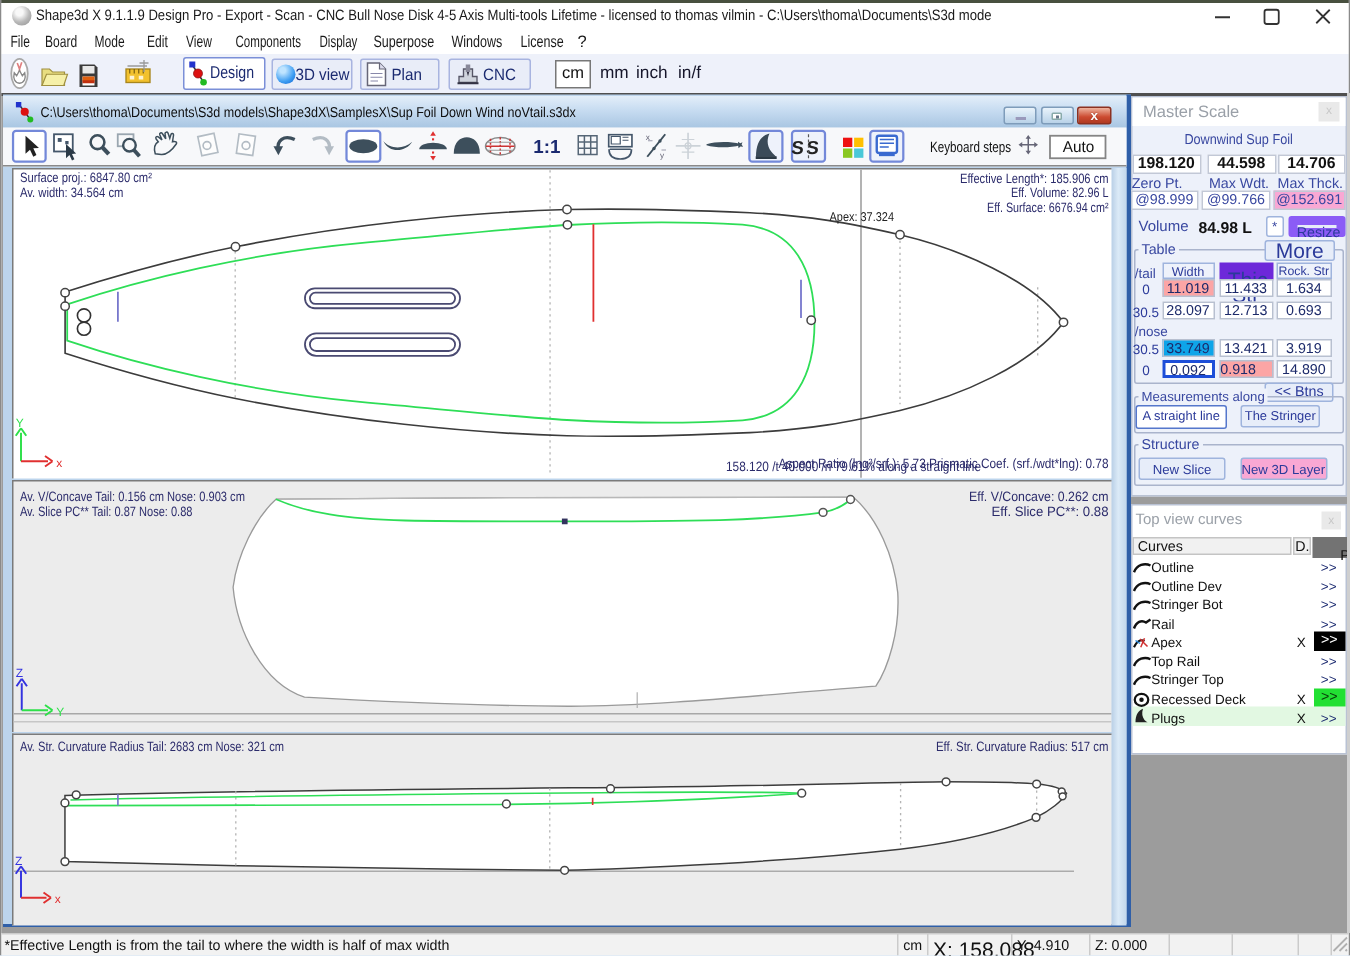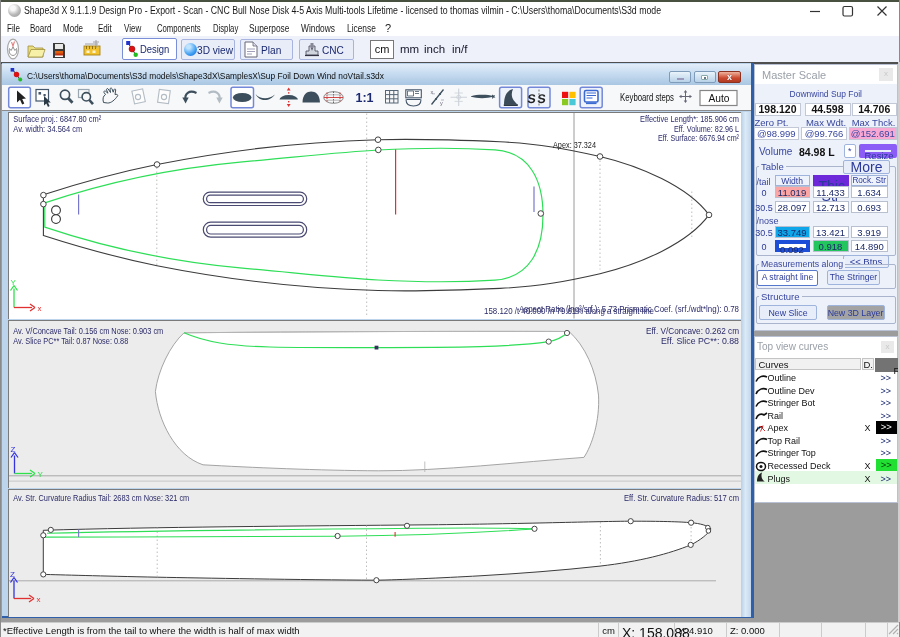--- a/index.html
+++ b/index.html
@@ -380,34 +380,34 @@
 <div class="abs" style="left:753.5px;top:202.5px;width:21px;font-size:9px;color:#2b3a9a;text-align:center">30.5</div>
 <div class="abs" style="left:774.5px;top:200.5px;width:35px;height:12px;background:#fff;border:1px solid #b8c0d0;font-size:9.5px;color:#1c2a6a;text-align:center;line-height:11px">28.097</div>
 <div class="abs" style="left:812.5px;top:200.5px;width:36px;height:12px;background:#fff;border:1px solid #b8c0d0;font-size:9.5px;color:#1c2a6a;text-align:center;line-height:11px">12.713</div>
 <div class="abs" style="left:851px;top:200.5px;width:36.5px;height:12px;background:#fff;border:1px solid #b8c0d0;font-size:9.5px;color:#1c2a6a;text-align:center;line-height:11px">0.693</div>
 <div class="abs" style="left:756.5px;top:216px;font-size:9px;color:#3847a0">/nose</div>
 <div class="abs" style="left:753.5px;top:227.5px;width:21px;font-size:9px;color:#2b3a9a;text-align:center">30.5</div>
 <div class="abs" style="left:774.5px;top:225.5px;width:35px;height:12px;background:#0ea5e9;border:1px solid #b8c0d0;font-size:9.5px;color:#1c2a6a;text-align:center;line-height:11px">33.749</div>
 <div class="abs" style="left:812.5px;top:225.5px;width:36px;height:12px;background:#fff;border:1px solid #b8c0d0;font-size:9.5px;color:#1c2a6a;text-align:center;line-height:11px">13.421</div>
 <div class="abs" style="left:851px;top:225.5px;width:36.5px;height:12px;background:#fff;border:1px solid #b8c0d0;font-size:9.5px;color:#1c2a6a;text-align:center;line-height:11px">3.919</div>
 <div class="abs" style="left:757px;top:242px;width:14px;font-size:9px;color:#2b3a9a;text-align:center">0</div>
-<div class="abs" style="left:774.5px;top:240px;width:35px;height:12px;background:#fff;border:4px solid #1d4ed8;font-size:9.5px;color:#1c2a6a;text-align:center;line-height:11px">0.092</div>
-<div class="abs" style="left:812.5px;top:240px;width:36px;height:12px;background:#22c55e;border:1px solid #b8c0d0;font-size:9.5px;color:#1c2a6a;text-align:center;line-height:11px">0.918</div>
+<div class="abs" style="left:774.5px;top:240px;width:35px;height:12px;background:#fff;border:2px solid #1d4ed8;font-size:9.5px;color:#1c2a6a;text-align:center;line-height:11px">0.092</div>
+<div class="abs" style="left:812.5px;top:240px;width:36px;height:12px;background:#fca5a5;border:1px solid #b8c0d0;font-size:9.5px;color:#1c2a6a;line-height:11px">0.918</div>
 <div class="abs" style="left:851px;top:240px;width:36.5px;height:12px;background:#fff;border:1px solid #b8c0d0;font-size:9.5px;color:#1c2a6a;text-align:center;line-height:11px">14.890</div>
 <div class="abs" style="left:843px;top:254.5px;width:46px;height:13.5px;background:#e7edf9;border:1px solid #9fb4dd;border-radius:2px;font-size:9.5px;color:#2b3a9a;text-align:center;line-height:12px">&lt;&lt; Btns</div>
 
 <div class="abs" style="left:755.5px;top:264px;width:140px;height:25px;border:1px solid #aab4cc;border-radius:2px"></div>
 <div class="abs" style="left:759px;top:259px;background:#edf1fa;padding:0 2px;font-size:8.8px;color:#3847a0;white-space:nowrap">Measurements along</div>
 <div class="abs" style="left:757px;top:269.5px;width:61px;height:16px;background:#fff;border:1.5px solid #5577cc;border-radius:2px;font-size:8.6px;white-space:nowrap;color:#2b3a9a;text-align:center;line-height:13.5px">A straight line</div>
 <div class="abs" style="left:827px;top:270px;width:53px;height:15px;background:#e7edf9;border:1px solid #9fb4dd;border-radius:2px;font-size:8.6px;white-space:nowrap;color:#2b3a9a;text-align:center;line-height:13.5px">The Stringer</div>
 
 <div class="abs" style="left:755.5px;top:295.5px;width:140px;height:28px;border:1px solid #aab4cc;border-radius:2px"></div>
 <div class="abs" style="left:759px;top:290.5px;background:#edf1fa;padding:0 2px;font-size:9.5px;color:#3847a0">Structure</div>
 <div class="abs" style="left:759px;top:304.5px;width:58px;height:15.5px;background:#e7edf9;border:1px solid #9fb4dd;border-radius:2px;font-size:8.8px;color:#2b3a9a;text-align:center;line-height:14px;white-space:nowrap">New Slice</div>
-<div class="abs" style="left:826.5px;top:304.5px;width:58px;height:15.5px;background:#a3a3a3;border:1px solid #9fb4dd;border-radius:2px;font-size:8.8px;color:#2b3a9a;text-align:center;line-height:14px;white-space:nowrap">New 3D Layer</div>
+<div class="abs" style="left:826.5px;top:304.5px;width:58px;height:15.5px;background:#f9a8d4;border:1px solid #9fb4dd;border-radius:2px;font-size:8.8px;color:#2b3a9a;text-align:center;line-height:14px;white-space:nowrap">New 3D Layer</div>
 
 <div class="abs" style="left:754px;top:336px;width:143.5px;height:167px;background:#fff;border:1px solid #b9c2d4"></div>
 <div class="abs" style="left:757px;top:341px;font-size:10px;color:#9aa0a8">Top view curves</div>
 <div class="abs" style="left:881px;top:340.5px;width:13px;height:12px;background:#e9e9e9;color:#c8c8c8;font-size:8px;text-align:center;line-height:11px">x</div>
 <div class="abs" style="left:754.5px;top:357.5px;width:106px;height:12.5px;background:#f1f1f1;border:1px solid #c4c4c4;font-size:9.5px;color:#111;padding-left:3px;line-height:11px">Curves</div>
 <div class="abs" style="left:861.5px;top:357.5px;width:12px;height:12.5px;background:#f1f1f1;border:1px solid #c4c4c4;font-size:9.5px;color:#111;line-height:11px;padding-left:1px">D.</div>
 <div class="abs" style="left:874.5px;top:357.5px;width:24px;height:12.5px;background:#f1f1f1;border:7px solid #737373;font-size:9.5px;color:#111;line-height:11px;padding-left:12px">Prop</div>
 
 <div class="abs" style="left:754.5px;top:370.5px;width:142.5px;height:132px;font-size:9px;color:#111">
 <div class="abs" style="left:13px;top:2.5px">Outline</div>

